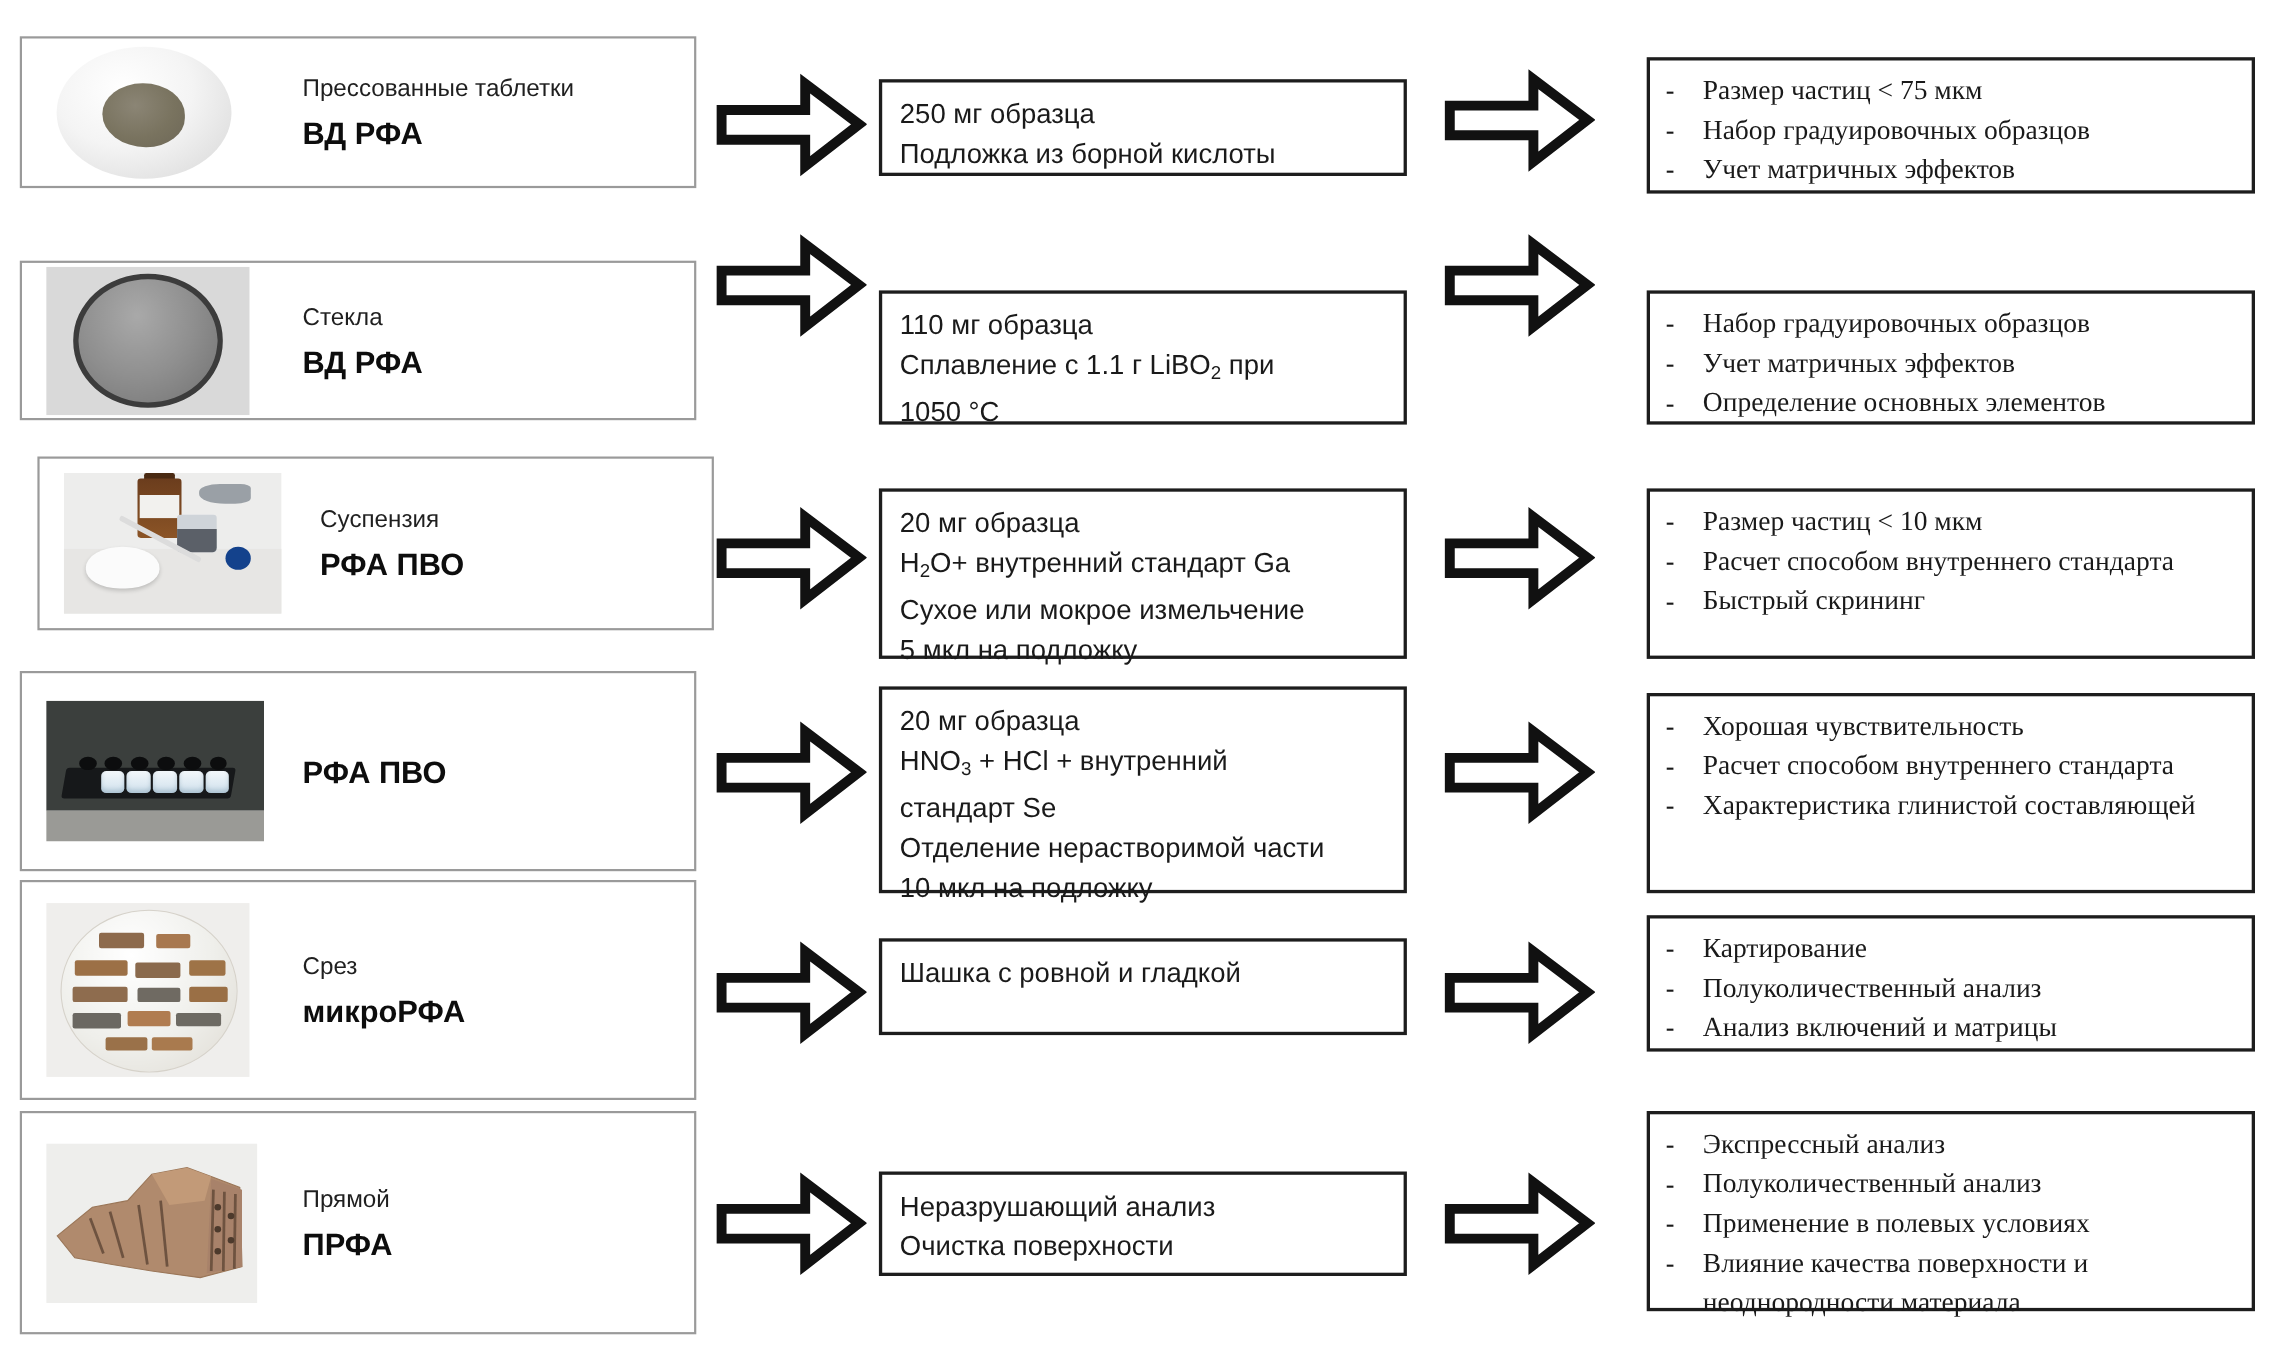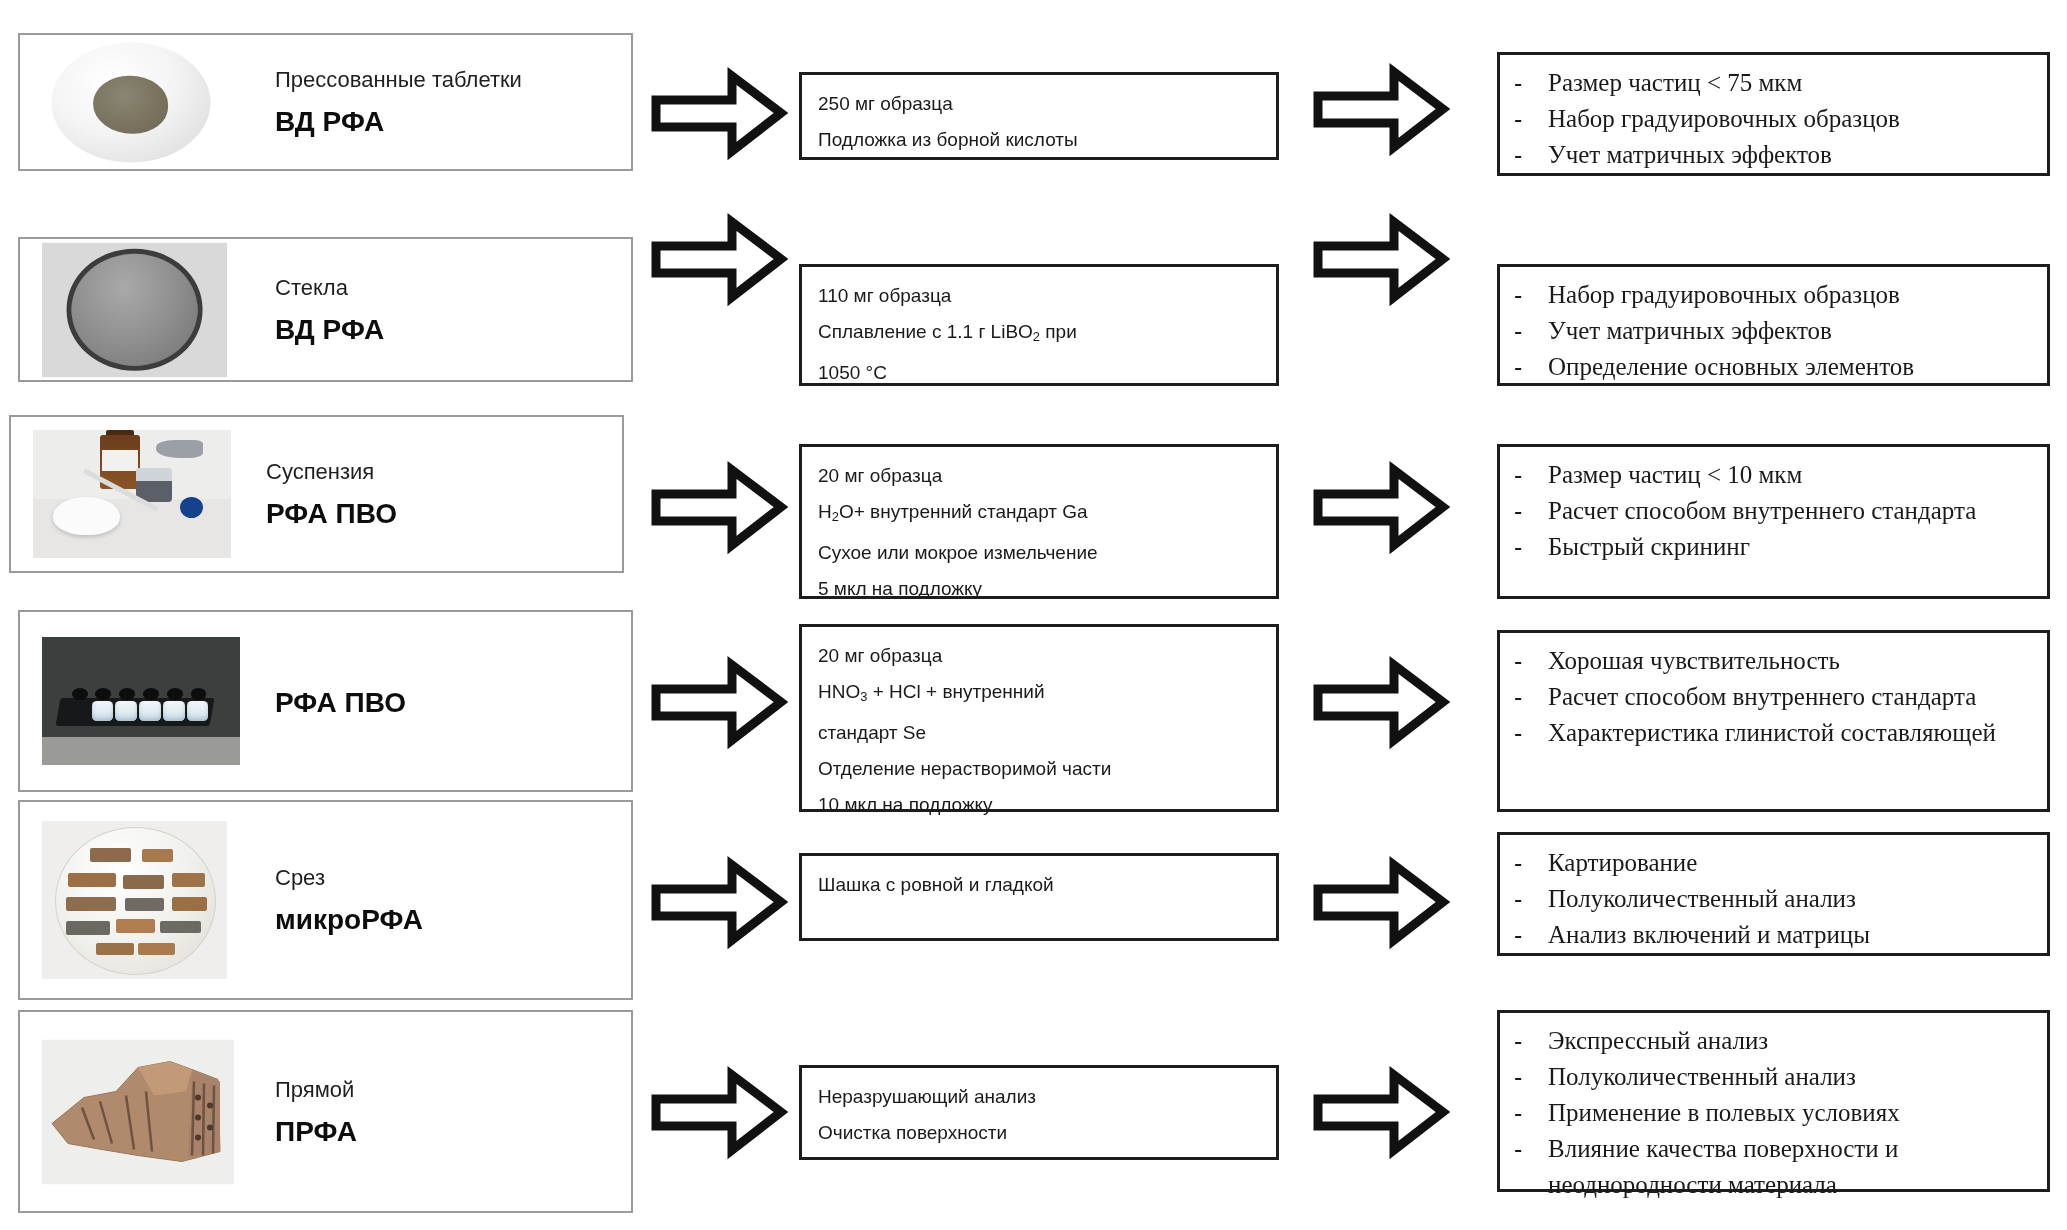--- a/index.html
+++ b/index.html
@@ -18,21 +18,21 @@
   .mid-box{border:3px solid #1d1d1d;}
   .right-box{border:3px solid #1d1d1d;}
 
   
   .thumb{position:absolute;left:18px;top:50%;transform:translateY(-50%);overflow:hidden;}
   .label-wrap{position:absolute;left:255px;top:50%;transform:translateY(-50%);}
   .label-top{font-size:22px;line-height:36px;color:#1f1f1f;white-space:nowrap;}
   .label-bold{font-size:28px;line-height:40px;font-weight:bold;color:#0d0d0d;white-space:nowrap;margin-top:4px;}
 
   
-  .mid-text{padding:11px 14px 12px 16px;font-size:19px;line-height:36px;color:#1a1a1a;}
+  .mid-text{padding:11px 14px 12px 16px;font-size:25px;line-height:36px;color:#1a1a1a;}
   .mid-text div{white-space:nowrap;}
   sub{font-size:0.68em;vertical-align:-0.25em;}
 
   .bullets{padding:10px 12px 12px 14px;font-size:25px;line-height:36px;color:#1a1a1a;}
   .bullet{display:flex;align-items:flex-start;}
   .dash{width:34px;flex:none;}
   .btext{flex:1;font-family:Liberation Serif, serif;}
 
   
   .arrow{position:absolute;}
@@ -186,21 +186,21 @@
         <span class="dash">-</span>
         <span class="btext">Учет матричных эффектов</span>
       </div>
       <div class="bullet">
         <span class="dash">-</span>
         <span class="btext">Определение основных элементов</span>
       </div>
     </div>
   </div>
 
-  <div class="box left-card" style="left:9px;top:415px;width:615px;height:158px;">
+  <div class="box left-card" style="left:34px;top:415px;width:615px;height:158px;">
     <div class="thumb" style="width:198px;height:128px;left:22px;">
       <div class="ph susp-bg">
         <div class="susp-table"></div>
         <div class="susp-gray"></div>
         <div class="susp-bottle-cap"></div>
         <div class="susp-bottle"></div>
         <div class="susp-bottle-label"></div>
         <div class="susp-tube"></div>
         <div class="susp-tube-dark"></div>
         <div class="susp-lid"></div>

